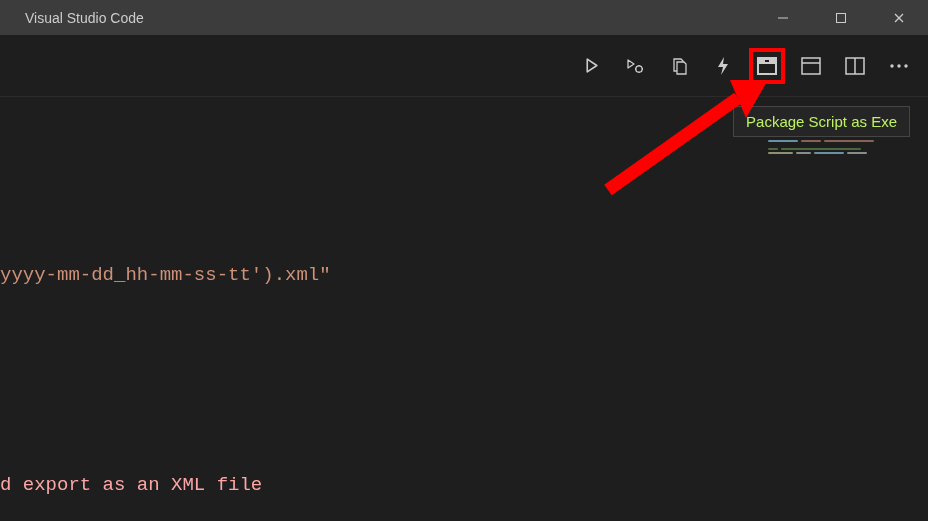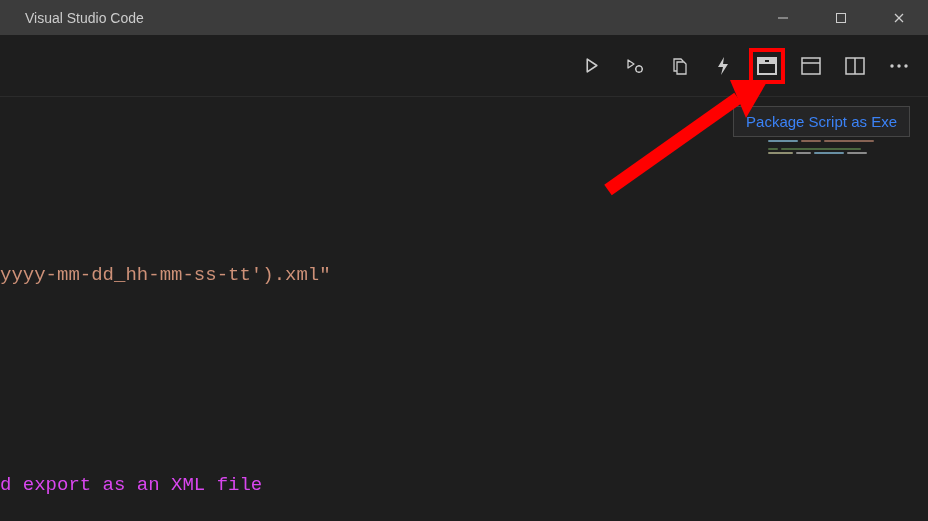--- a/index.html
+++ b/index.html
@@ -64,21 +64,21 @@
     .toolbar-btn.highlighted {
       outline: 4px solid #ff0000;
       outline-offset: 1px;
     }
     .tooltip {
       position: absolute;
       top: 106px;
       right: 18px;
       background: #252526;
       border: 1px solid #454545;
-      color: #3b82f6;
+      color: #bef264;
       font-size: 15px;
       padding: 6px 12px;
       z-index: 5;
       text-align: center;
     }
     .minimap {
       position: absolute;
       top: 140px;
       right: 30px;
       width: 130px;
@@ -99,21 +99,21 @@
     .editor {
       position: absolute;
       top: 170px;
       left: 0;
       font-family: Consolas, "Courier New", monospace;
       font-size: 19px;
       line-height: 42px;
       white-space: pre;
     }
     .tok-string { color: #ce9178; }
-    .tok-comment { color: #d946ef; }
+    .tok-comment { color: #fca5a5; }
     .arrow {
       position: absolute;
       top: 80px;
       left: 598px;
       width: 170px;
       height: 120px;
       z-index: 6;
       pointer-events: none;
     }
   </style>

